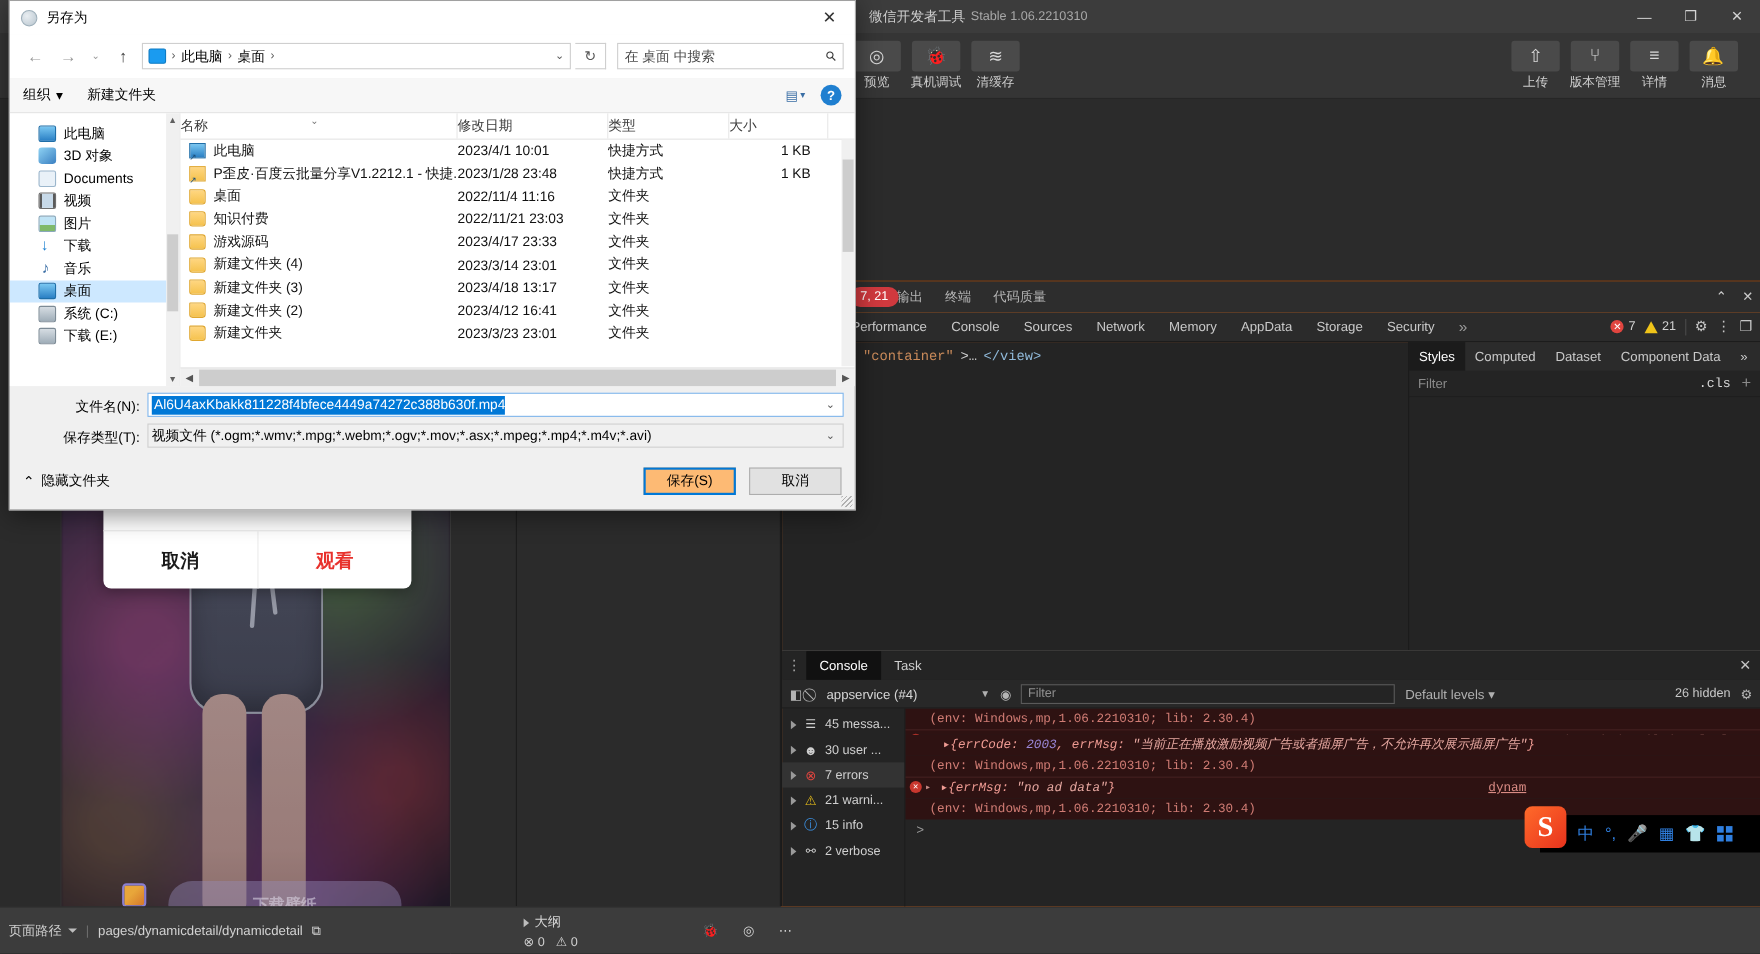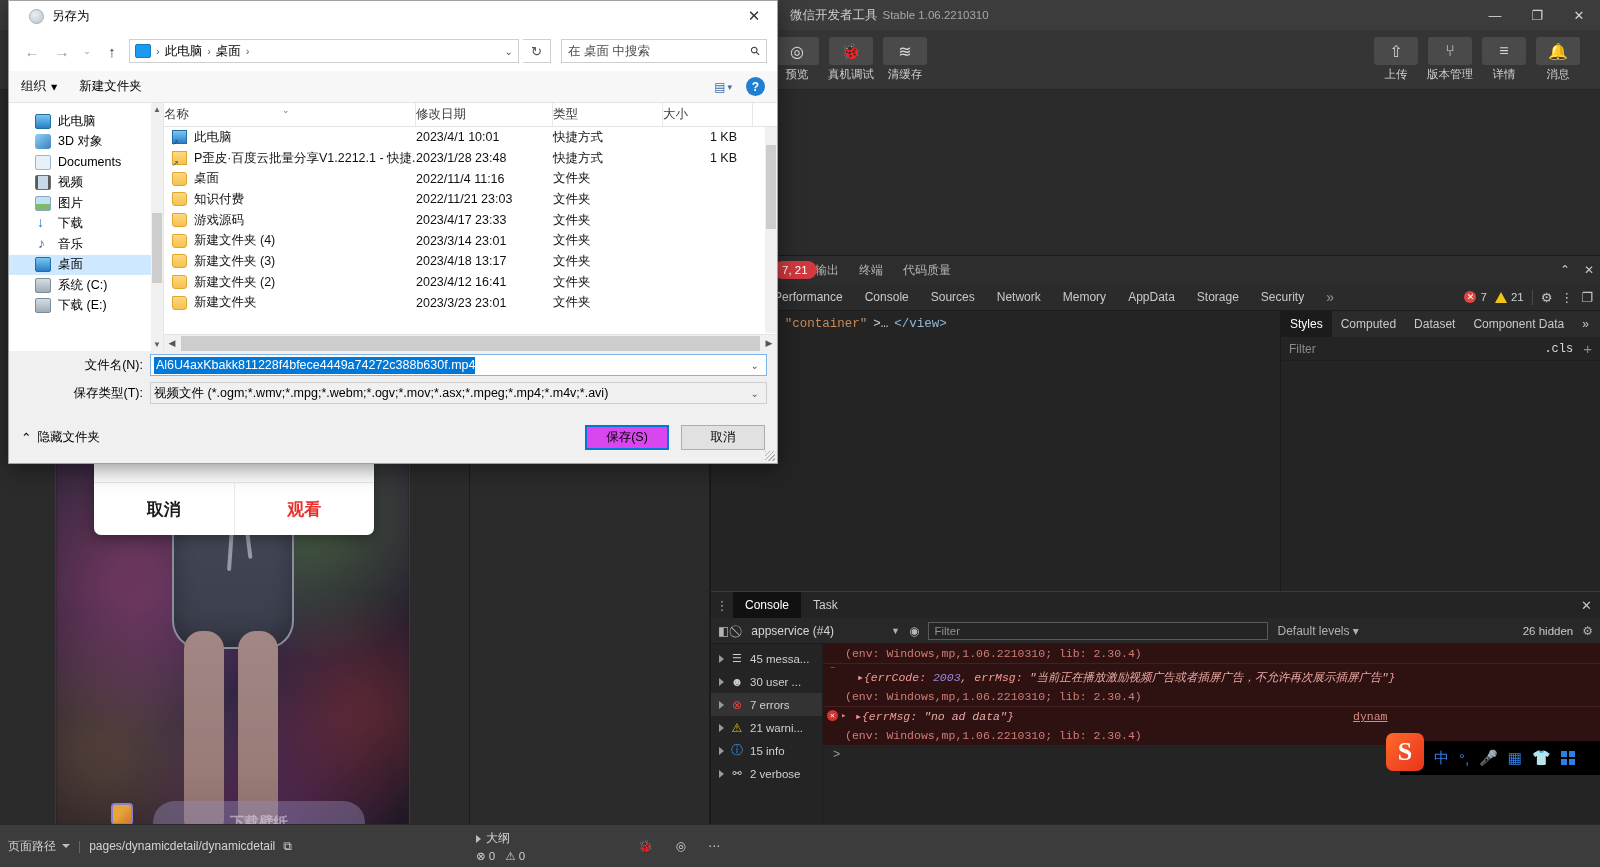--- a/index.html
+++ b/index.html
@@ -265,21 +265,21 @@
 
   
   .savedlg {
     position: absolute; left: 8px; top: 0; width: 770px; height: 464px;
     background: #f0f0f0; border: 1px solid #a0a0a0;
     box-shadow: 0 4px 22px rgba(0,0,0,.45);
     font-size: 12px; color: #000;
   }
   .sd-title {
     height: 30px; display: flex; align-items: center; background: #fff;
-    padding-left: 20px; gap: 8px;
+    padding-left: 10px; gap: 8px;
   }
   .sd-ico {
     width: 15px; height: 15px; border-radius: 50%;
     background: radial-gradient(circle at 35% 35%, #e9eef2, #b9c6cf);
     border: 1px solid #9fb0bb;
   }
   .sd-title-txt { font-size: 12.5px; }
   .sd-close { margin-left: auto; width: 46px; height: 30px; display: flex; align-items: center; justify-content: center; font-size: 15px; color: #333; }
 
   .sd-nav { height: 40px; background: #fff; display: flex; align-items: center; padding: 0 10px; gap: 4px; }
@@ -353,39 +353,39 @@
   .fico.mp4 { background: #fff; border: 1px solid #3fa34d; position: relative; }
   .fico.mp4:after { content: "▶"; position: absolute; left: 3px; top: 1px; font-size: 7px; color: #3fa34d; }
 
   .lst-vscroll { position: absolute; right: 0; top: 24px; bottom: 18px; width: 12px; background: #f0f0f0; }
   .lvs-thumb { position: absolute; left: 1px; right: 1px; top: 18px; height: 84px; background: #cdcdcd; }
   .lst-hscroll { position: absolute; left: 0; right: 0; bottom: 0; height: 17px; background: #f0f0f0; display: flex; align-items: center; border-top: 1px solid #e4e4e4; }
   .hs-arrow { width: 16px; display: flex; align-items: center; justify-content: center; color: #555; font-size: 9px; }
   .hs-thumb { flex: 1; height: 15px; background: #cdcdcd; margin: 0 1px; }
 
   .sd-form { position: absolute; left: 0; right: 0; top: 350px; height: 62px; }
-  .form-row { height: 28px; display: flex; align-items: center; margin-left: 16px; }
+  .form-row { height: 28px; display: flex; align-items: flex-end; }
   .form-lbl { width: 125px; text-align: right; padding-right: 7px; font-size: 12.5px; }
   .form-ctl {
     flex: 1; margin-right: 10px; height: 22px; display: flex; align-items: center;
     border: 1px solid #7eb4ea; background: #fff; padding: 0 3px;
   }
   .form-ctl.plain { border: 1px solid #cfcfcf; background: #f0f0f0; }
   .fname-sel { background: #0078d7; color: #fff; font-size: 12.5px; padding: 1px 0 2px 2px; }
   .fc-dd { margin-left: auto; color: #5a5a5a; font-size: 10px; padding-right: 4px; }
   .savetype-txt { font-size: 12.5px; }
 
   .sd-footer { position: absolute; left: 0; right: 0; bottom: 0; height: 52px; display: flex; align-items: center; padding: 0 12px; }
   .hidefolders { display: flex; align-items: center; gap: 6px; font-size: 12.5px; }
   .btn-group { margin-left: auto; display: flex; gap: 12px; }
   .btn {
     width: 84px; height: 25px; display: flex; align-items: center; justify-content: center;
     border: 1px solid #adadad; background: #e1e1e1; font-size: 12.5px;
   }
-  .btn.primary { border: 2px solid #0078d7; background: #d946ef; margin-left: 17px; }
+  .btn.primary { border: 2px solid #0078d7; background: #fdba74; margin-left: 17px; }
   .sd-resize { position: absolute; right: 2px; bottom: 2px; width: 10px; height: 10px;
     background: repeating-linear-gradient(135deg,#b0b0b0 0 1px,transparent 1px 3px); }
 
   
   .ime {
     position: absolute; right: 0; bottom: 92px; height: 34px; width: 200px;
     background: #000; display: flex; align-items: center; gap: 10px; padding: 0 8px;
   }
   .ime-logo {
     position: absolute; left: -14px; top: -8px; width: 38px; height: 38px; border-radius: 7px;

